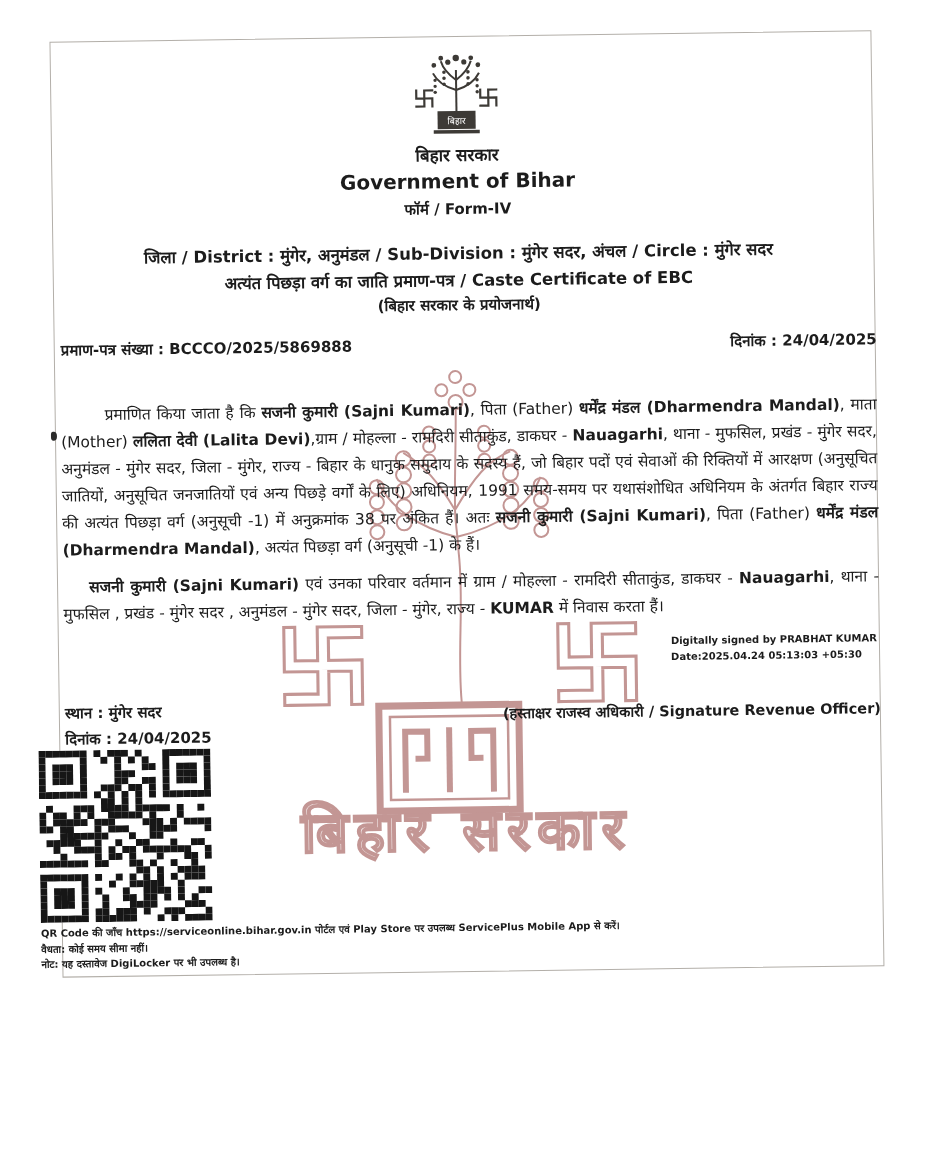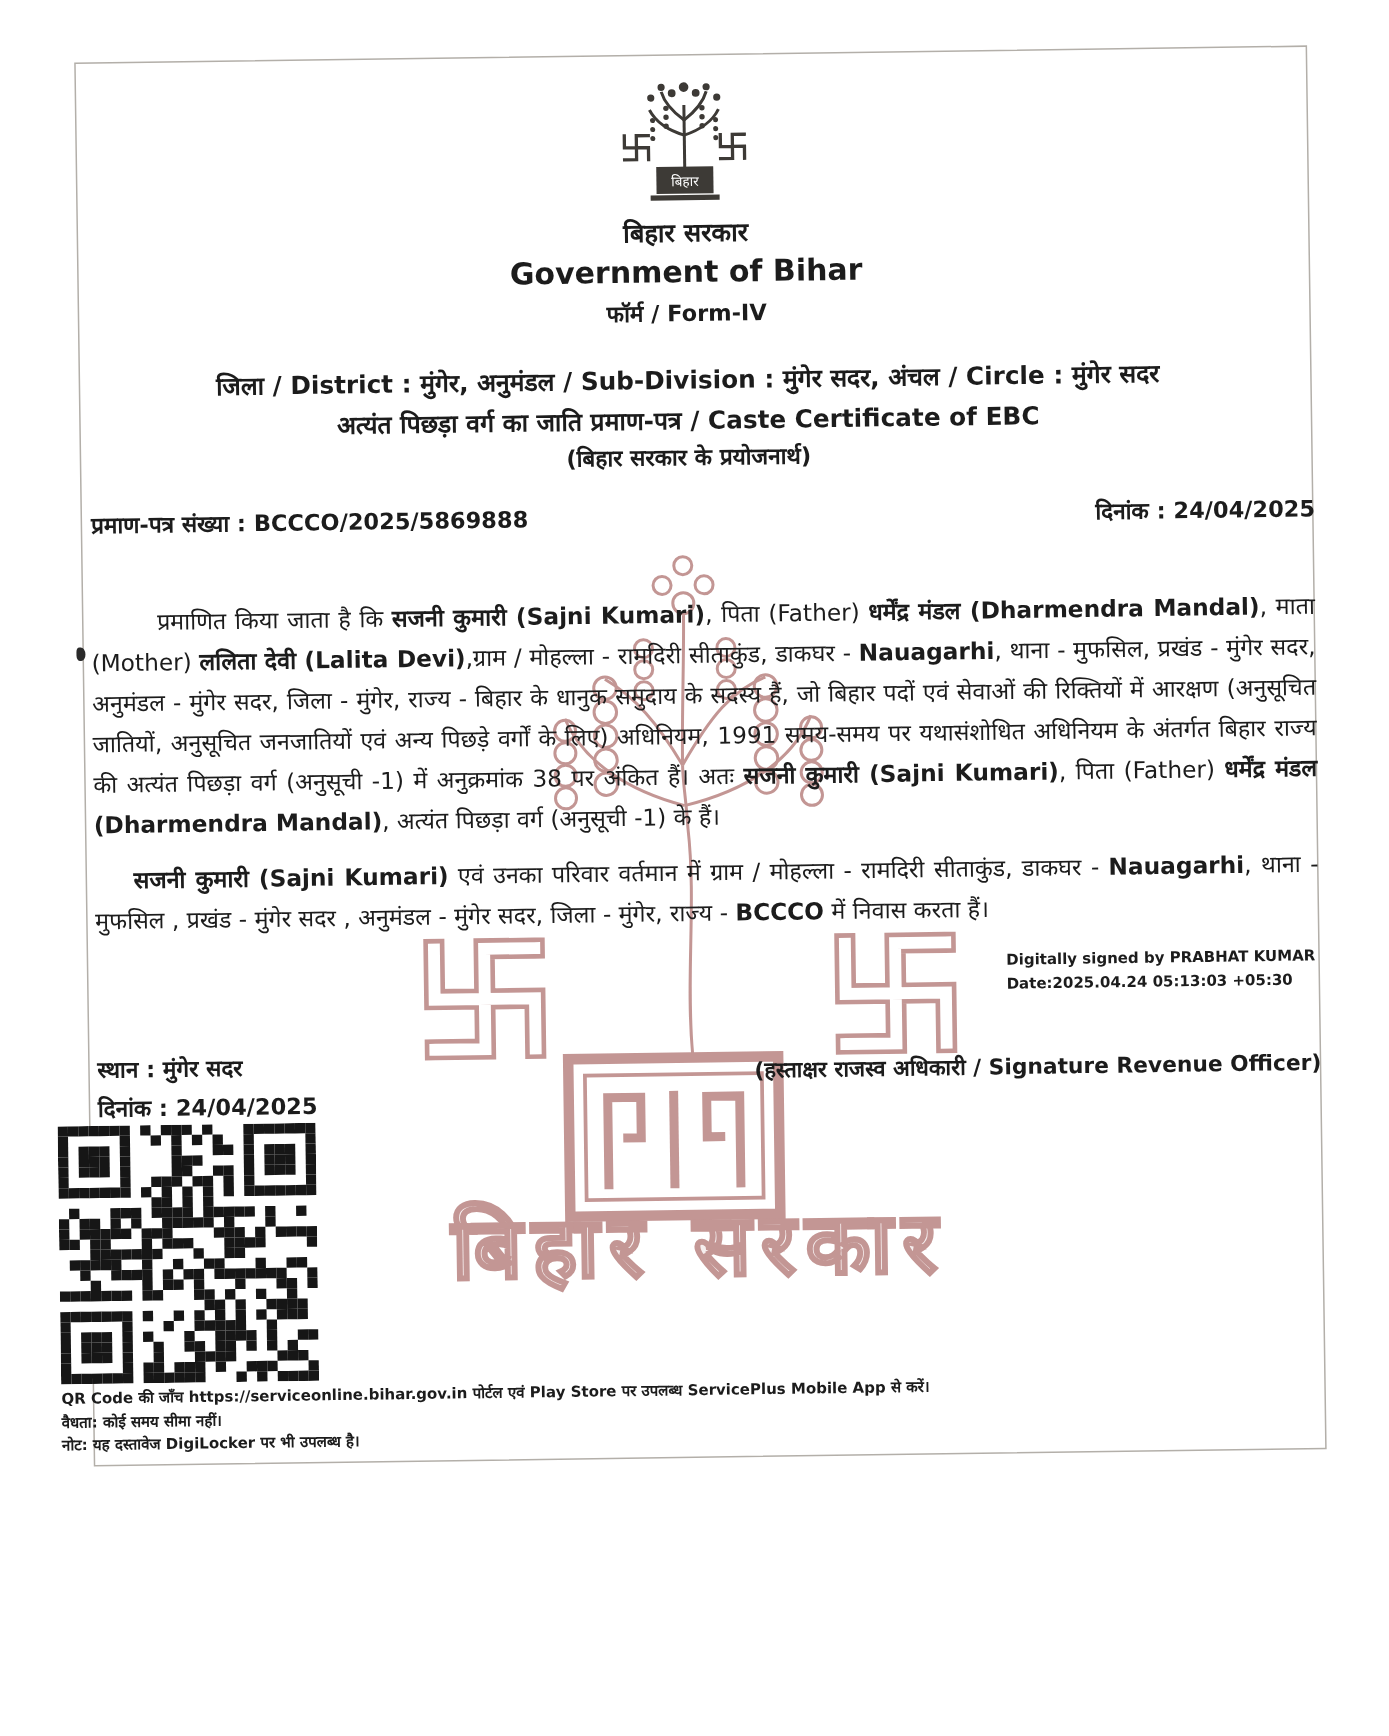--- a/index.html
+++ b/index.html
@@ -193,21 +193,21 @@
         <div class="t-purpose">(बिहार सरकार के प्रयोजनार्थ)</div>
       </div>
 
       <div class="meta">
         <span>प्रमाण-पत्र संख्या : BCCCO/2025/5869888</span>
         <span>दिनांक : 24/04/2025</span>
       </div>
 
       <div class="body">
         <p id="para1" class="p1"><span>प्रमाणित किया जाता है कि </span><span class="bld">सजनी कुमारी (Sajni Kumari)</span><span>, पिता (Father) </span><span class="bld">धर्मेंद्र मंडल (Dharmendra Mandal)</span><span>, माता (Mother) </span><span class="bld">ललिता देवी (Lalita Devi)</span><span>,ग्राम / मोहल्ला - रामदिरी सीताकुंड, डाकघर - </span><span class="bld">Nauagarhi</span><span>, थाना - मुफसिल, प्रखंड - मुंगेर सदर, अनुमंडल - मुंगेर सदर, जिला - मुंगेर, राज्य - बिहार के धानुक समुदाय के सदस्य हैं, जो बिहार पदों एवं सेवाओं की रिक्तियों में आरक्षण (अनुसूचित जातियों, अनुसूचित जनजातियों एवं अन्य पिछड़े वर्गों के लिए) अधिनियम, 1991 समय-समय पर यथासंशोधित अधिनियम के अंतर्गत बिहार राज्य की अत्यंत पिछड़ा वर्ग (अनुसूची -1) में अनुक्रमांक 38 पर अंकित हैं। अतः </span><span class="bld">सजनी कुमारी (Sajni Kumari)</span><span>, पिता (Father) </span><span class="bld">धर्मेंद्र मंडल (Dharmendra Mandal)</span><span>, अत्यंत पिछड़ा वर्ग (अनुसूची -1) के हैं।</span></p>
-        <p id="para2" class="p2"><span class="bld">सजनी कुमारी (Sajni Kumari)</span><span> एवं उनका परिवार वर्तमान में ग्राम / मोहल्ला - रामदिरी सीताकुंड, डाकघर - </span><span class="bld">Nauagarhi</span><span>, थाना - मुफसिल , प्रखंड - मुंगेर सदर , अनुमंडल - मुंगेर सदर, जिला - मुंगेर, राज्य - </span><span class="bld">BCCCO</span><span> में निवास करता हैं।</span></p>
+        <p id="para2" class="p2"><span class="bld">सजनी कुमारी (Sajni Kumari)</span><span> एवं उनका परिवार वर्तमान में ग्राम / मोहल्ला - रामदिरी सीताकुंड, डाकघर - </span><span class="bld">Nauagarhi</span><span>, थाना - मुफसिल , प्रखंड - मुंगेर सदर , अनुमंडल - मुंगेर सदर, जिला - मुंगेर, राज्य - </span><span class="bld">KUMAR</span><span> में निवास करता हैं।</span></p>
       </div>
 
       <div class="sig">
         <div>Digitally signed by PRABHAT KUMAR</div>
         <div>Date:2025.04.24 05:13:03 +05:30</div>
       </div>
 
       <div class="sig-label">(हस्ताक्षर राजस्व अधिकारी / Signature Revenue Officer)</div>
 
       <div class="left-block">

